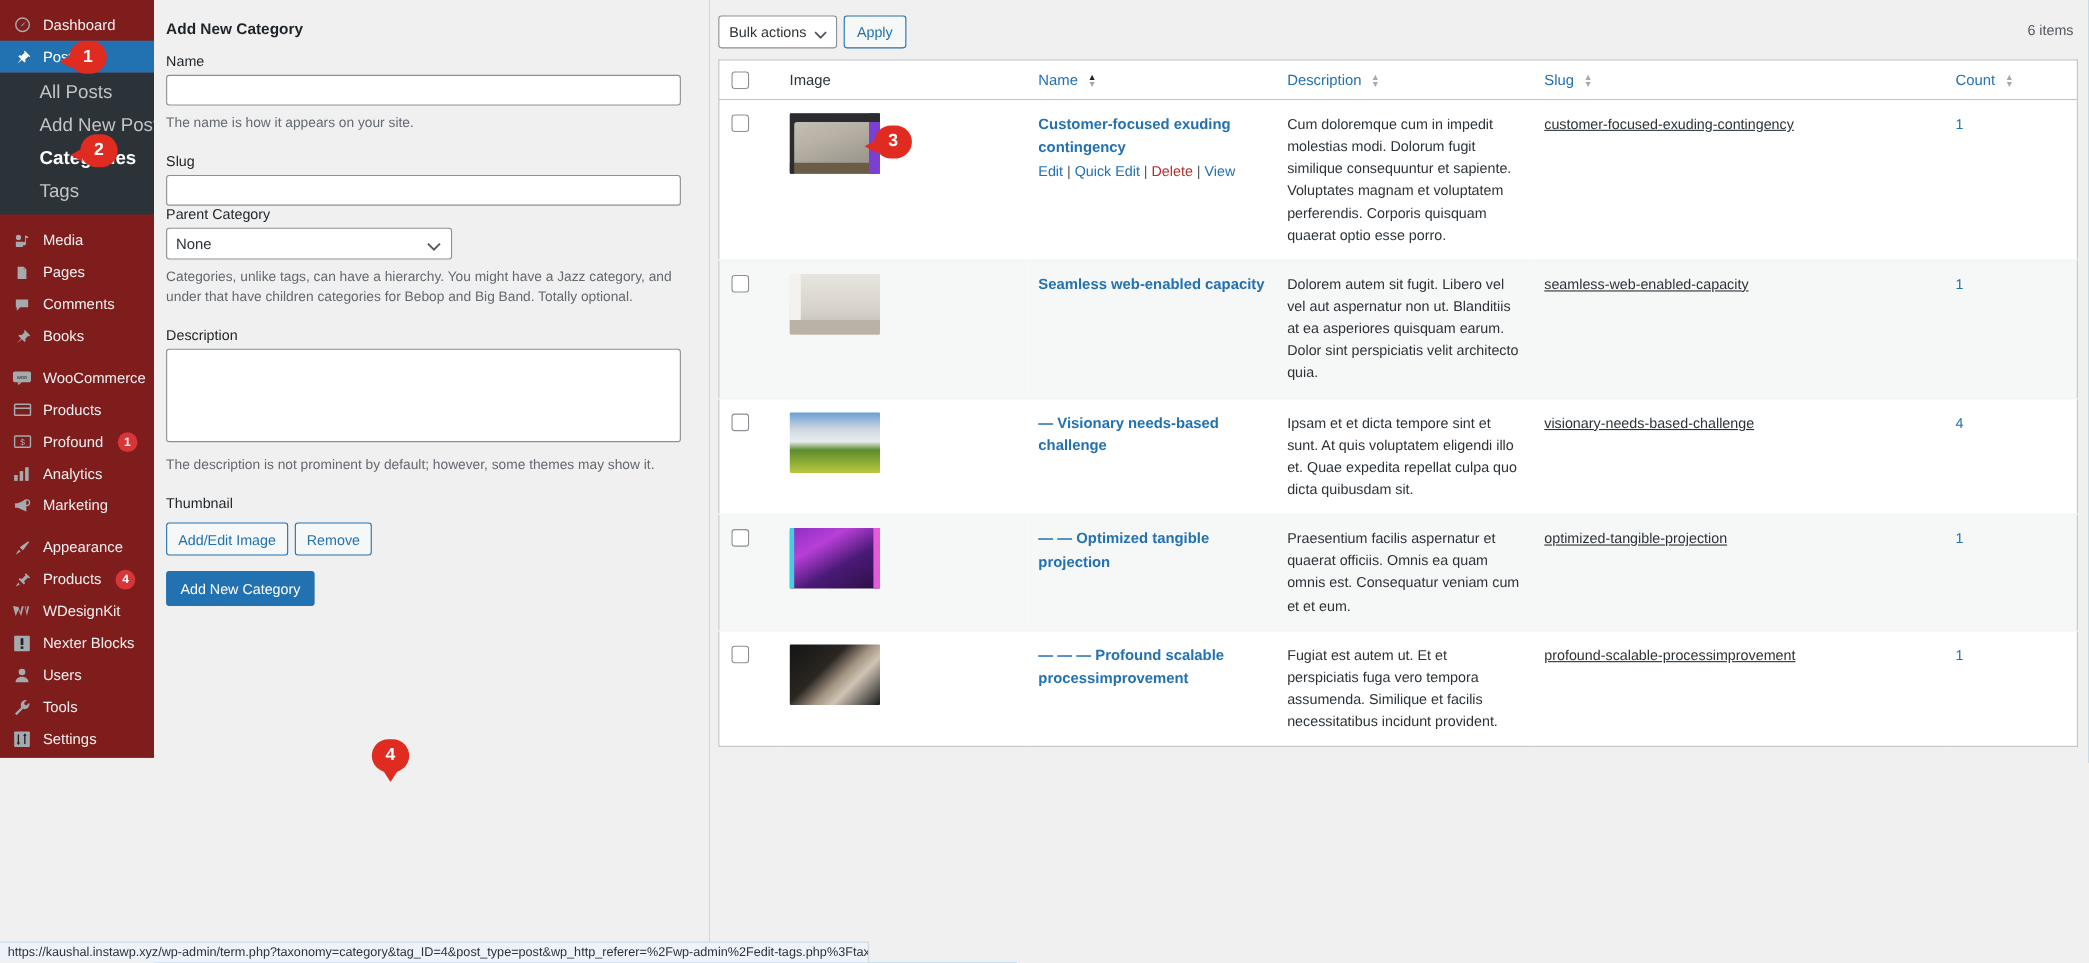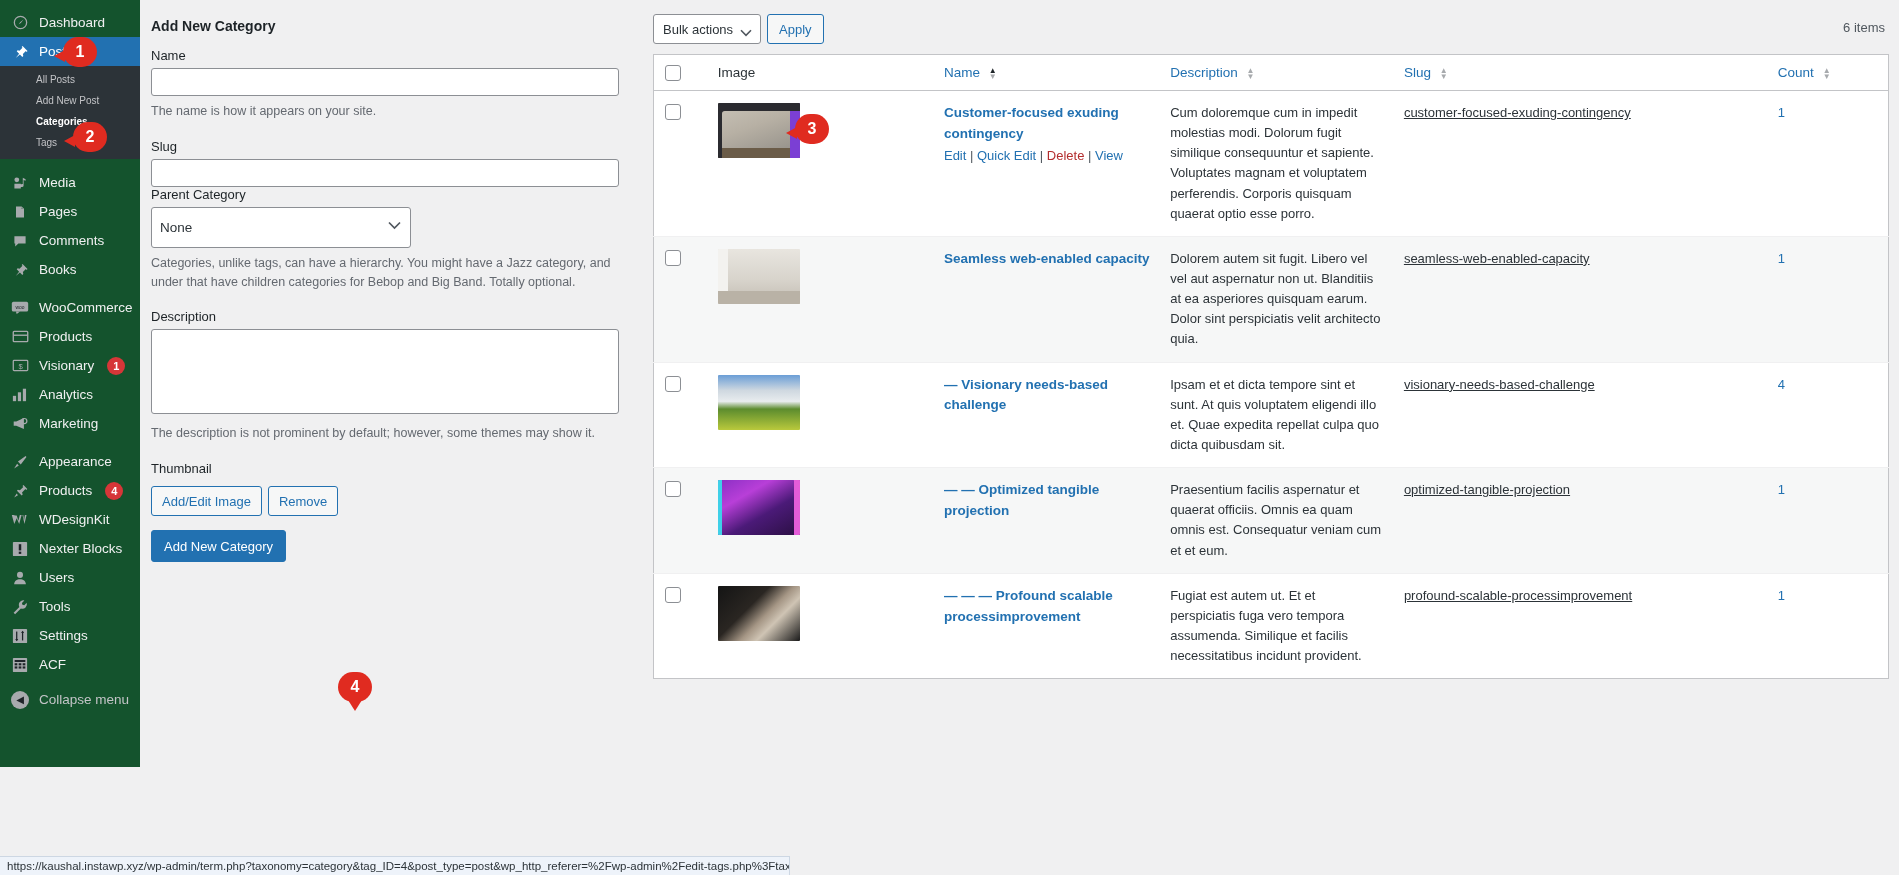--- a/index.html
+++ b/index.html
@@ -7,22 +7,22 @@
     margin: 0; padding: 0;
     width: 1899px; height: 875px;
     overflow: hidden;
     font-family: "Liberation Sans", sans-serif;
     background: #f0f0f1;
   }
   #app { position: relative; width: 1899px; height: 875px; display: flex; }
 
   
   .sidebar {
-    width: 140px; min-width: 140px; height: 767px;
-    background: #14532d; color: #f0f0f1;
+    width: 140px; min-width: 140px; height: 689px;
+    background: #7f1d1d; color: #f0f0f1;
     position: relative; overflow: hidden;
     font-size: 13.5px;
   }
   .menu-item {
     display: flex; align-items: center;
     gap: 9px;
     padding: 0 10px;
     height: 29px;
     color: #f0f0f1;
     position: relative;
@@ -33,21 +33,21 @@
     display: flex; align-items: center; justify-content: center;
     color: #a7aaad;
   }
   .menu-item .ico svg { display:block; }
   .menu-item.active { background: #2271b1; color: #fff; }
   .menu-item.active .ico { color: #fff; }
   .menu-gap { height: 9px; }
   .submenu { background: #2c3338; padding: 3px 0 6px 0; }
   .sub-item {
     padding: 5px 10px 5px 36px;
-    color: #c3c4c7; font-size: 10px;
+    color: #c3c4c7; font-size: 17px;
     white-space: nowrap; position: relative;
   }
   .sub-item.current { color: #fff; font-weight: bold; }
   .badge {
     background: #d63638; color: #fff;
     border-radius: 10px; font-size: 11px;
     min-width: 18px; height: 18px;
     display: inline-flex; align-items: center; justify-content: center;
     padding: 0 5px; margin-left: 4px; font-weight: 600;
   }
@@ -85,21 +85,21 @@
   }
   .text-input, .select-input, .textarea-input {
     width: 100%; border: 1px solid #8c8f94; border-radius: 3px;
     background: #fff; padding: 5px 8px;
     font-size: 13.5px; color: #2c3338;
     font-family: "Liberation Sans", sans-serif;
     box-shadow: 0 0 0 transparent;
   }
   .text-input { height: 28px; }
   .select-input {
-    width: 260px; height: 41px; padding: 3px 8px;
+    width: 260px; height: 29px; padding: 3px 8px;
     appearance: none; background-image: none;
     position: relative;
   }
   .select-wrap { position: relative; width: 260px; }
   .select-arrow {
     position: absolute; right: 10px; top: 9px;
     pointer-events: none; color: #50575e;
   }
   .textarea-input { height: 85px; resize: none; }
   .help-text {
@@ -324,21 +324,21 @@
       <span>Products</span>
     </div>
 
     <div class="menu-item">
       <span class="ico">
         <svg width="17" height="15" viewBox="0 0 20 16" fill="none" stroke="currentColor" stroke-width="1.5">
             <rect x="1.5" y="2" width="17" height="12" rx="1"></rect>
             <text x="10" y="12" font-size="9" fill="currentColor" stroke="none" text-anchor="middle" font-family="sans-serif">$</text>
           </svg>
       </span>
-      <span>Visionary</span>
+      <span>Profound</span>
       <span class="badge">1</span>
     </div>
 
     <div class="menu-item">
       <span class="ico">
         <svg width="16" height="15" viewBox="0 0 18 15" fill="currentColor">
             <rect x="1" y="9" width="3.6" height="6"></rect>
             <rect x="6.6" y="5" width="3.6" height="10"></rect>
             <rect x="12.2" y="1" width="3.6" height="14"></rect>
           </svg>

